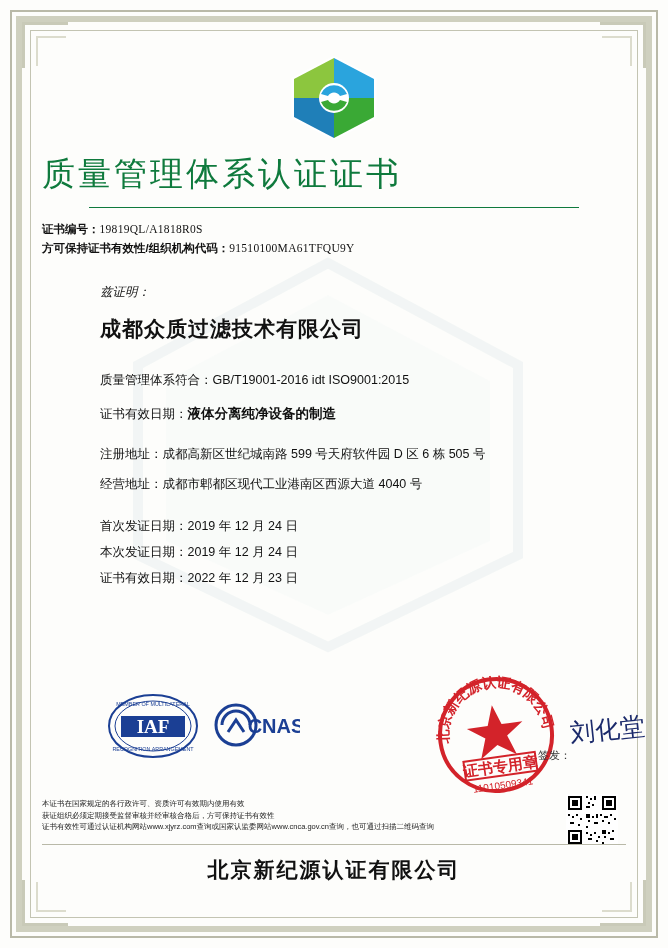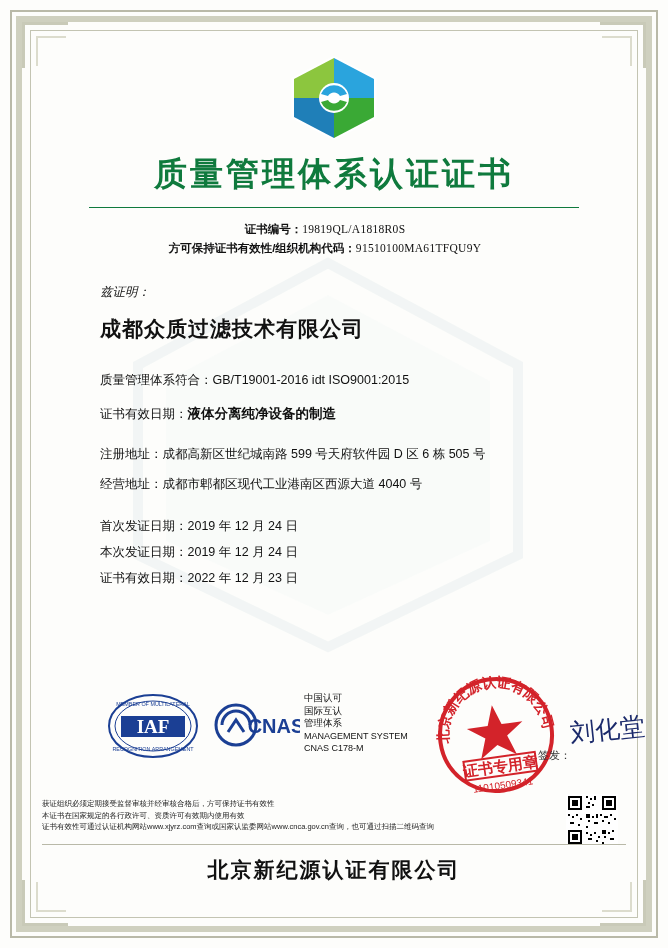--- a/index.html
+++ b/index.html
@@ -88,38 +88,38 @@
 
   
   .logo-wrap {
     text-align: center;
     margin-top: 16px;
     height: 92px;
   }
 
   
   .title {
-    text-align: center;
+    text-align: left;
     font-family: "Liberation Serif", serif;
     font-size: 33px;
-    font-weight: bold;
+    font-weight: normal;
     letter-spacing: 3px;
     color: #0f7a3d;
     margin-top: 6px;
   }
   .title-rule {
     margin: 10px auto 0 auto;
     width: 490px;
     border-top: 1px solid #0f7a3d;
   }
 
   
   .numbers {
     margin-top: 12px;
-    text-align: center;
+    text-align: left;
     padding-right: 18px;
     line-height: 19px;
   }
   .numbers .row {
     font-size: 11.5px;
     color: #111;
   }
   .numbers .lbl { font-weight: bold; }
   .numbers .val { font-family: "Liberation Serif", serif; letter-spacing: .3px; }
 
@@ -351,49 +351,42 @@
         <text x="46" y="58" font-family="Liberation Sans, sans-serif" font-size="5.4" fill="#1b3f94" text-anchor="middle">RECOGNITION ARRANGEMENT</text>
       </svg>
 
       <svg class="cnas" width="86" height="58" viewBox="0 0 86 58">
         <circle cx="22" cy="29" r="20" fill="none" stroke="#1b3f94" stroke-width="3"></circle>
         <path d="M8 29 a14 14 0 0 1 28 0" fill="none" stroke="#1b3f94" stroke-width="3"></path>
         <path d="M14 36 l8 -12 l8 12" fill="none" stroke="#1b3f94" stroke-width="3"></path>
         <text x="62" y="37" font-family="Liberation Sans, sans-serif" font-size="20" font-weight="bold" fill="#1b3f94" text-anchor="middle">CNAS</text>
       </svg>
 
-      <div class="cnas-text">
-        <div>中国认可</div>
-        <div>国际互认</div>
-        <div>管理体系</div>
-        <div class="en">MANAGEMENT SYSTEM</div>
-        <div class="en">CNAS C178-M</div>
-      </div>
 
       <svg class="seal" width="132" height="128" viewBox="0 0 132 128">
         <g transform="rotate(-8 66 64)">
           <circle cx="66" cy="64" r="56" fill="none" stroke="#d3232a" stroke-width="4"></circle>
           <path id="sealArc" d="M 18 64 A 48 48 0 0 1 114 64" fill="none"></path>
           <text font-family="Liberation Serif, serif" font-size="14" font-weight="bold" fill="#d3232a">
             <textPath href="#sealArc" startOffset="50%" text-anchor="middle">北京新纪源认证有限公司</textPath>
           </text>
           <polygon points="66,34 73,54 94,54 77,66 84,86 66,74 48,86 55,66 38,54 59,54" fill="#d3232a"></polygon>
           <rect x="30" y="86" width="72" height="19" fill="none" stroke="#d3232a" stroke-width="2"></rect>
           <text x="66" y="101" font-family="Liberation Serif, serif" font-size="15" font-weight="bold" fill="#d3232a" text-anchor="middle">证书专用章</text>
           <text x="66" y="118" font-family="Liberation Sans, sans-serif" font-size="10" fill="#d3232a" text-anchor="middle">11010509341</text>
         </g>
       </svg>
 
       <div class="signature">刘化堂</div>
       <div class="sign-label">签发：</div>
     </div>
 
     <div class="fineprint">
+      <div>本证书在国家规定的各行政许可、资质许可有效期内使用有效</div>
       <div>获证组织必须定期接受监督审核并经审核合格后，方可保持证书有效性</div>
-      <div>本证书在国家规定的各行政许可、资质许可有效期内使用有效</div>
       <div>证书有效性可通过认证机构网站www.xjyrz.com查询或国家认监委网站www.cnca.gov.cn查询，也可通过扫描二维码查询</div>
     </div>
 
     <svg class="qr" viewBox="0 0 26 26" shape-rendering="crispEdges">
       <rect width="26" height="26" fill="#ffffff"></rect>
       <g fill="#000000">
         <rect x="1" y="1" width="7" height="7"></rect>
           <rect x="2" y="2" width="5" height="5" fill="#fff"></rect>
           <rect x="3" y="3" width="3" height="3"></rect>
         <rect x="18" y="1" width="7" height="7"></rect>

